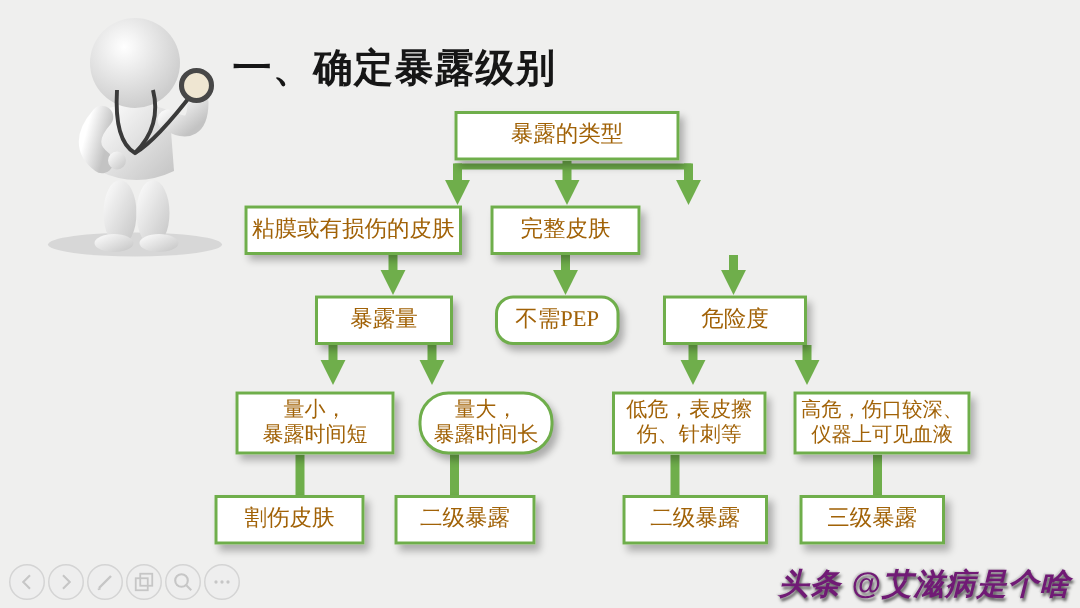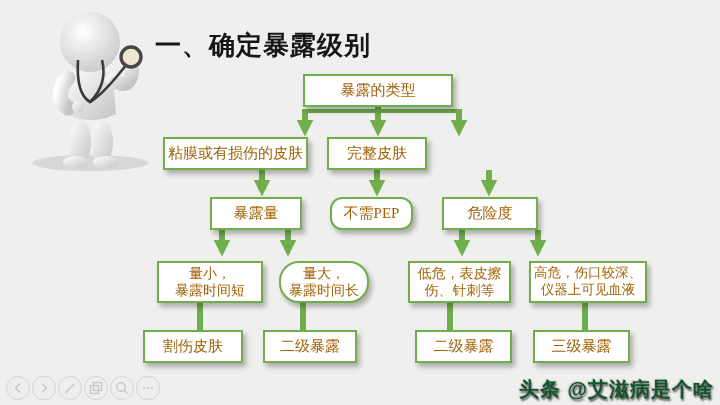--- a/index.html
+++ b/index.html
@@ -21,22 +21,22 @@
   .node.bold{font-weight:normal;border-radius:12px;}
 
   
   .connectors{position:absolute;left:0;top:0;pointer-events:none;}
 
   
   .figure{position:absolute;left:18px;top:4px;}
 
   
   .watermark{position:absolute;right:6px;bottom:2px;font-size:20px;font-weight:bold;
-             color:#14532d;letter-spacing:1px;
-             text-shadow:1px 2px 2px rgba(70,70,70,.85),-1px -1px 1px rgba(150,150,150,.4);}
+             color:#701a75;letter-spacing:1px;
+             text-shadow:1px 2px 2px rgba(70,70,70,.85),-1px -1px 1px rgba(150,150,150,.4);font-style:italic;}
 
   
   .controls{position:absolute;left:6px;bottom:5px;display:flex;gap:2px;}
   .ctl{width:22px;height:22px;border:1px solid #d4d4d4;border-radius:50%;
        display:flex;align-items:center;justify-content:center;background:rgba(238,238,238,.4);}
   .ctl svg{display:block;}
 </style>
 </head>
 <body>
 

